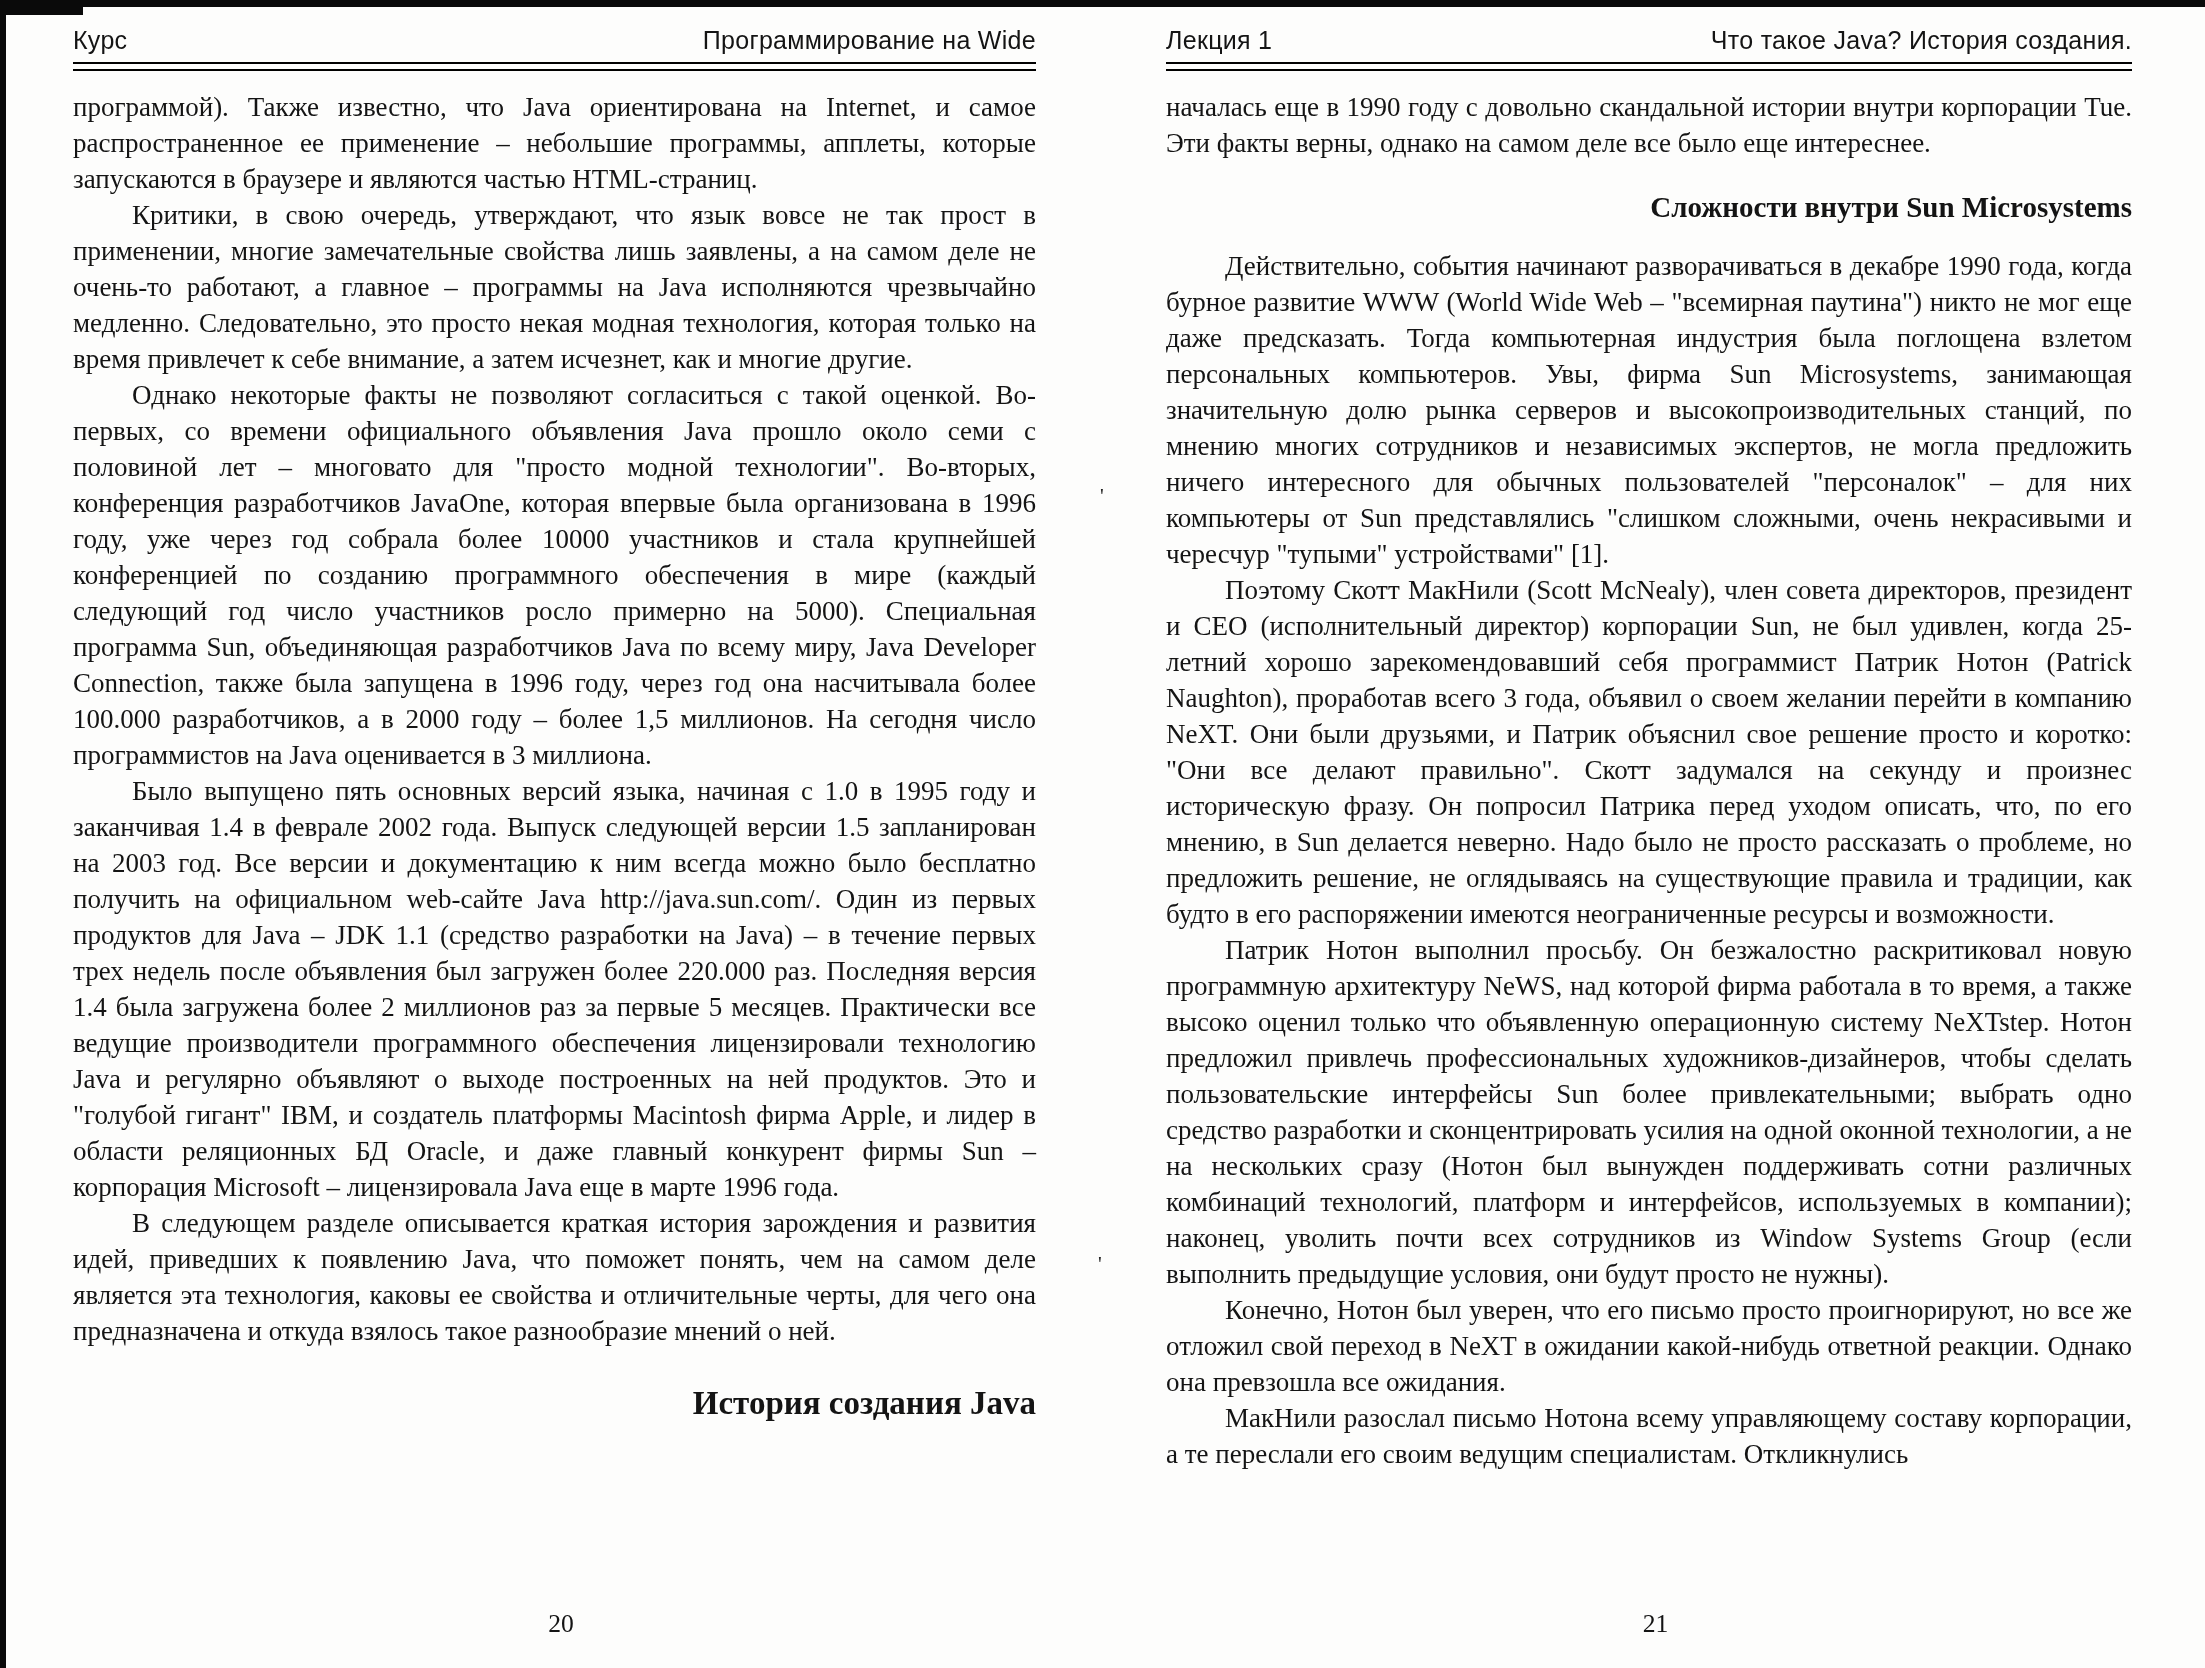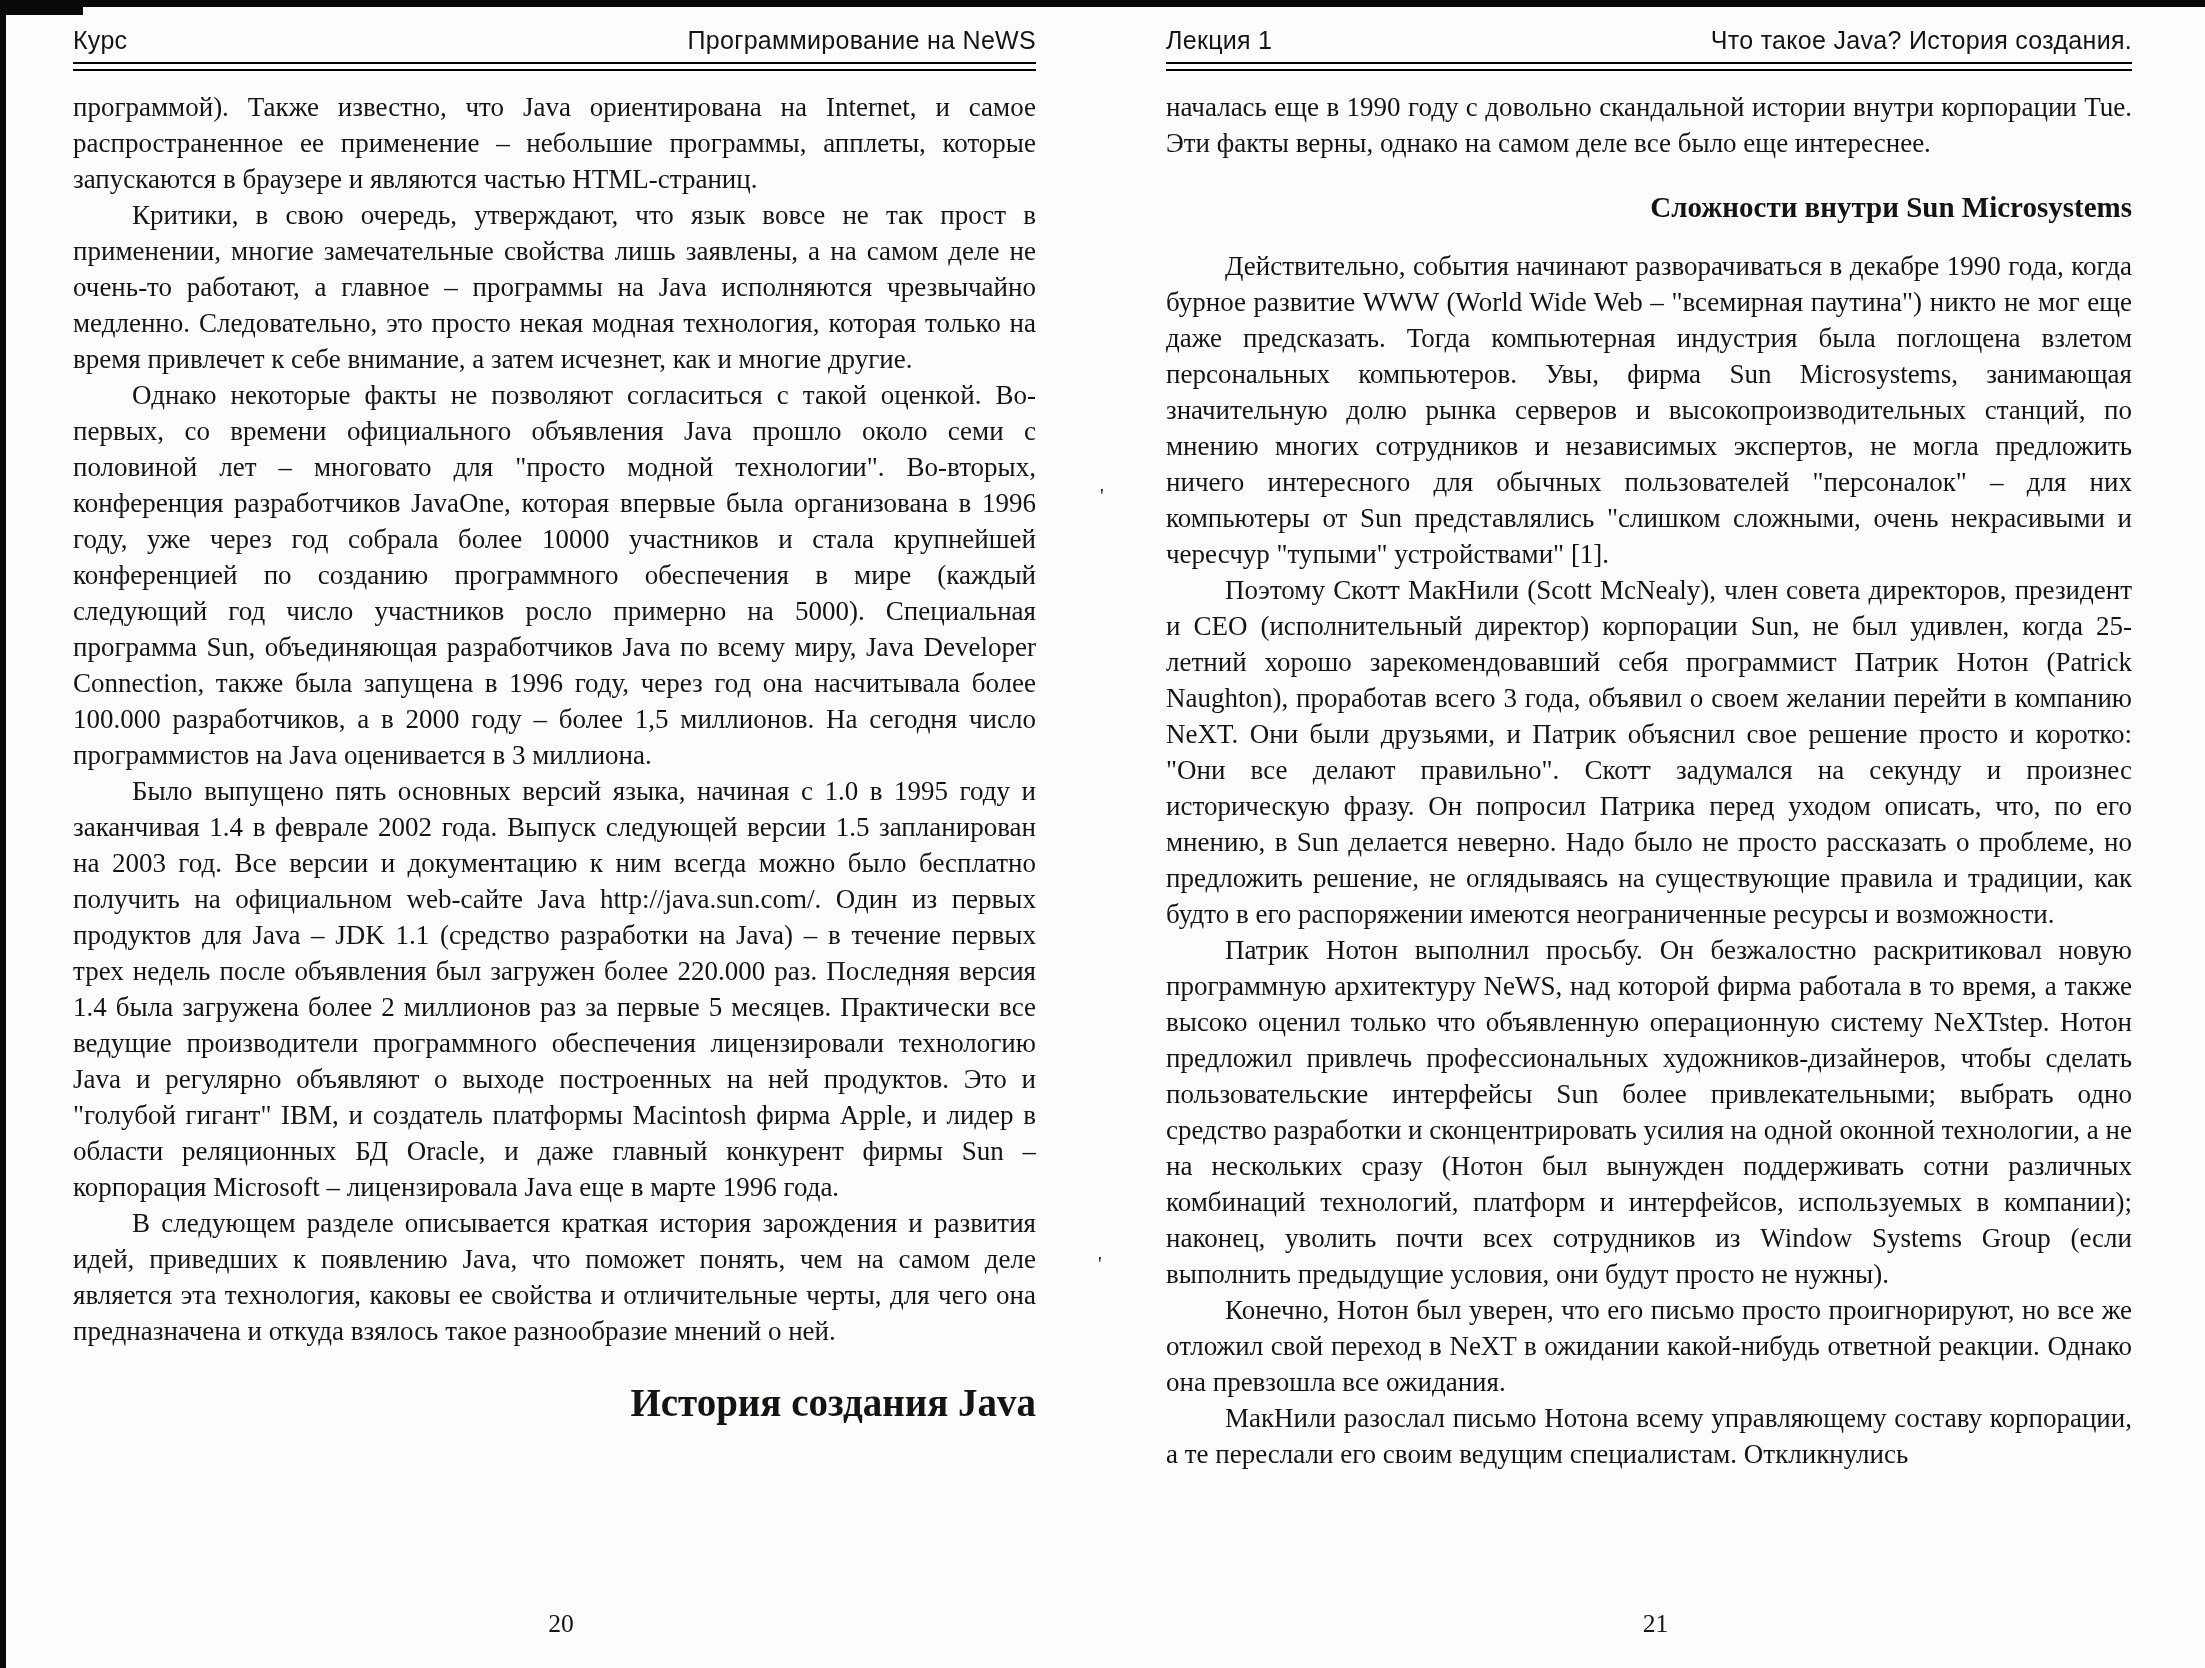--- a/index.html
+++ b/index.html
@@ -79,21 +79,21 @@
   .body-text p.noindent {
     text-indent: 0;
   }
   .section-heading {
     font-family: Liberation Serif, serif;
     font-weight: bold;
     text-align: right;
     margin: 36px 0 29px 0;
     text-indent: 0;
   }
-  .section-heading.big   { font-size: 39px; }
+  .section-heading.big   { font-size: 33px; }
   .section-heading.small { font-size: 29px; margin: 28px 0 23.5px 0; }
 
   .page-footer {
     position: absolute;
     bottom: 29px;
     left: 13px; right: 0;
     text-align: center;
     font-size: 25.6px;
   }
 </style>
@@ -104,21 +104,21 @@
 
   <div class="scan-edge-top"></div>
   <div class="scan-edge-left"></div>
   <div class="scan-corner"></div>
   <span class="scan-speck" style="left:1100px; top:484px;">'</span>
   <span class="scan-speck" style="left:1098px; top:1252px;">'</span>
 
   <section class="page left">
     <header class="running-head">
       <span>Курс</span>
-      <span>Программирование на NeWS</span>
+      <span>Программирование на Wide</span>
     </header>
     <div class="double-rule"></div>
 
     <div class="body-text">
       <p class="noindent">программой). Также известно, что Java ориентирована на Internet, и самое распространенное ее применение – небольшие программы, апплеты, которые запускаются в браузере и являются частью HTML-страниц.</p>
       <p>Критики, в свою очередь, утверждают, что язык вовсе не так прост в применении, многие замечательные свойства лишь заявлены, а на самом деле не очень-то работают, а главное – программы на Java исполняются чрезвычайно медленно. Следовательно, это просто некая модная технология, которая только на время привлечет к себе внимание, а затем исчезнет, как и многие другие.</p>
       <p>Однако некоторые факты не позволяют согласиться с такой оценкой. Во-первых, со времени официального объявления Java прошло около семи с половиной лет – многовато для "просто модной технологии". Во-вторых, конференция разработчиков JavaOne, которая впервые была организована в 1996 году, уже через год собрала более 10000 участников и стала крупнейшей конференцией по созданию программного обеспечения в мире (каждый следующий год число участников росло примерно на 5000). Специальная программа Sun, объединяющая разработчиков Java по всему миру, Java Developer Connection, также была запущена в 1996 году, через год она насчитывала более 100.000 разработчиков, а в 2000 году – более 1,5 миллионов. На сегодня число программистов на Java оценивается в 3 миллиона.</p>
       <p>Было выпущено пять основных версий языка, начиная с 1.0 в 1995 году и заканчивая 1.4 в феврале 2002 года. Выпуск следующей версии 1.5 запланирован на 2003 год. Все версии и документацию к ним всегда можно было бесплатно получить на официальном web-сайте Java http://java.sun.com/. Один из первых продуктов для Java – JDK 1.1 (средство разработки на Java) – в течение первых трех недель после объявления был загружен более 220.000 раз. Последняя версия 1.4 была загружена более 2 миллионов раз за первые 5 месяцев. Практически все ведущие производители программного обеспечения лицензировали технологию Java и регулярно объявляют о выходе построенных на ней продуктов. Это и "голубой гигант" IBM, и создатель платформы Macintosh фирма Apple, и лидер в области реляционных БД Oracle, и даже главный конкурент фирмы Sun – корпорация Microsoft – лицензировала Java еще в марте 1996 года.</p>
       <p>В следующем разделе описывается краткая история зарождения и развития идей, приведших к появлению Java, что поможет понять, чем на самом деле является эта технология, каковы ее свойства и отличительные черты, для чего она предназначена и откуда взялось такое разнообразие мнений о ней.</p>
       <h2 class="section-heading big">История создания Java</h2>

